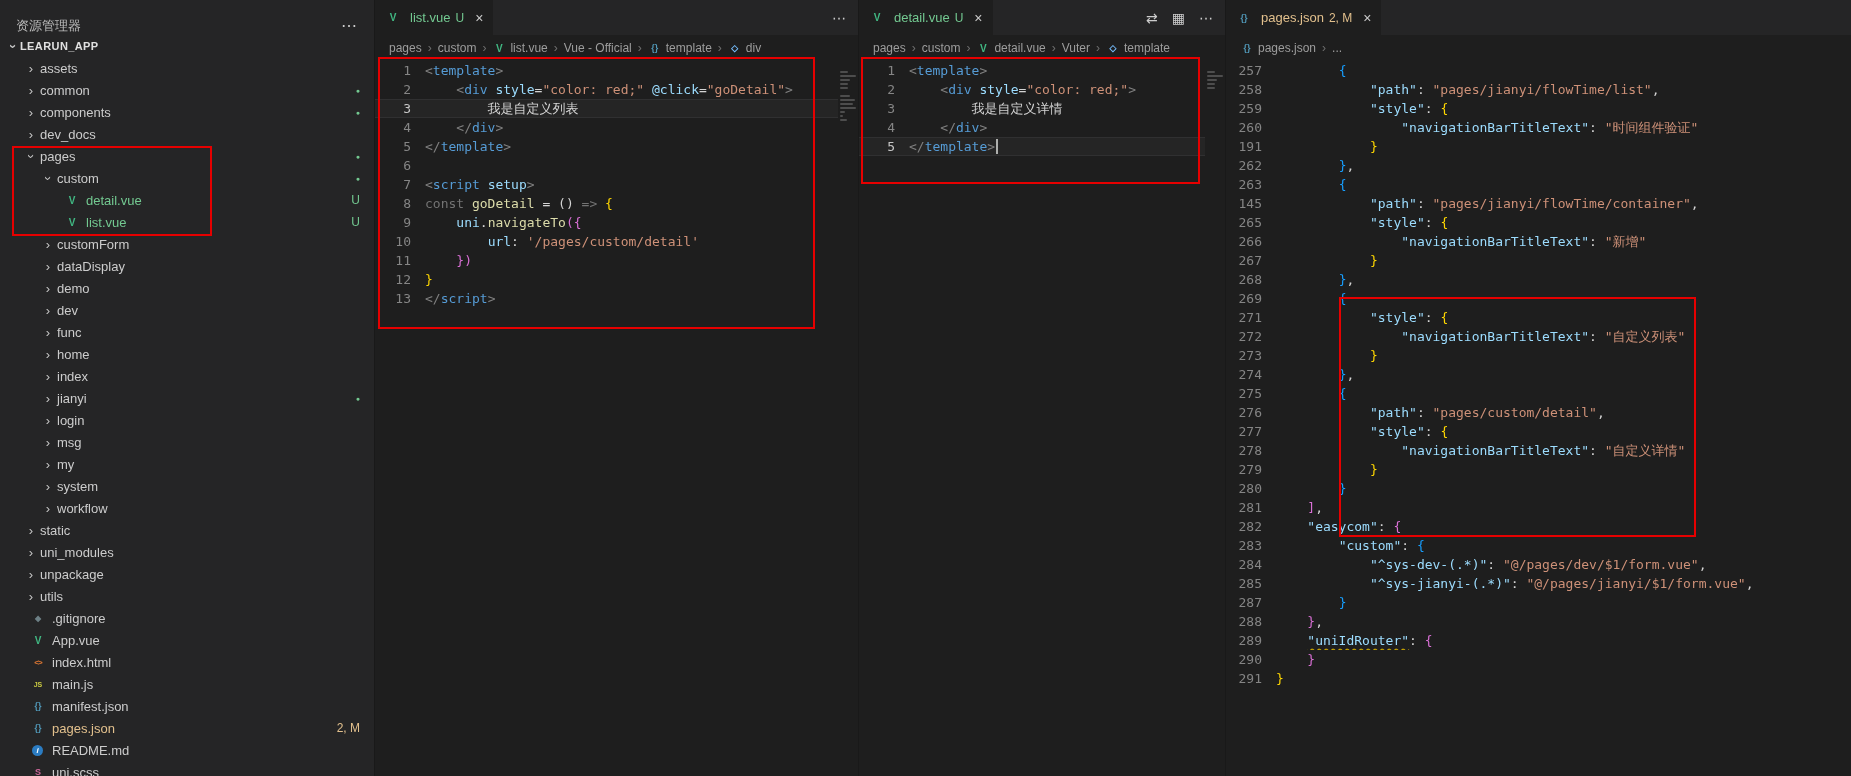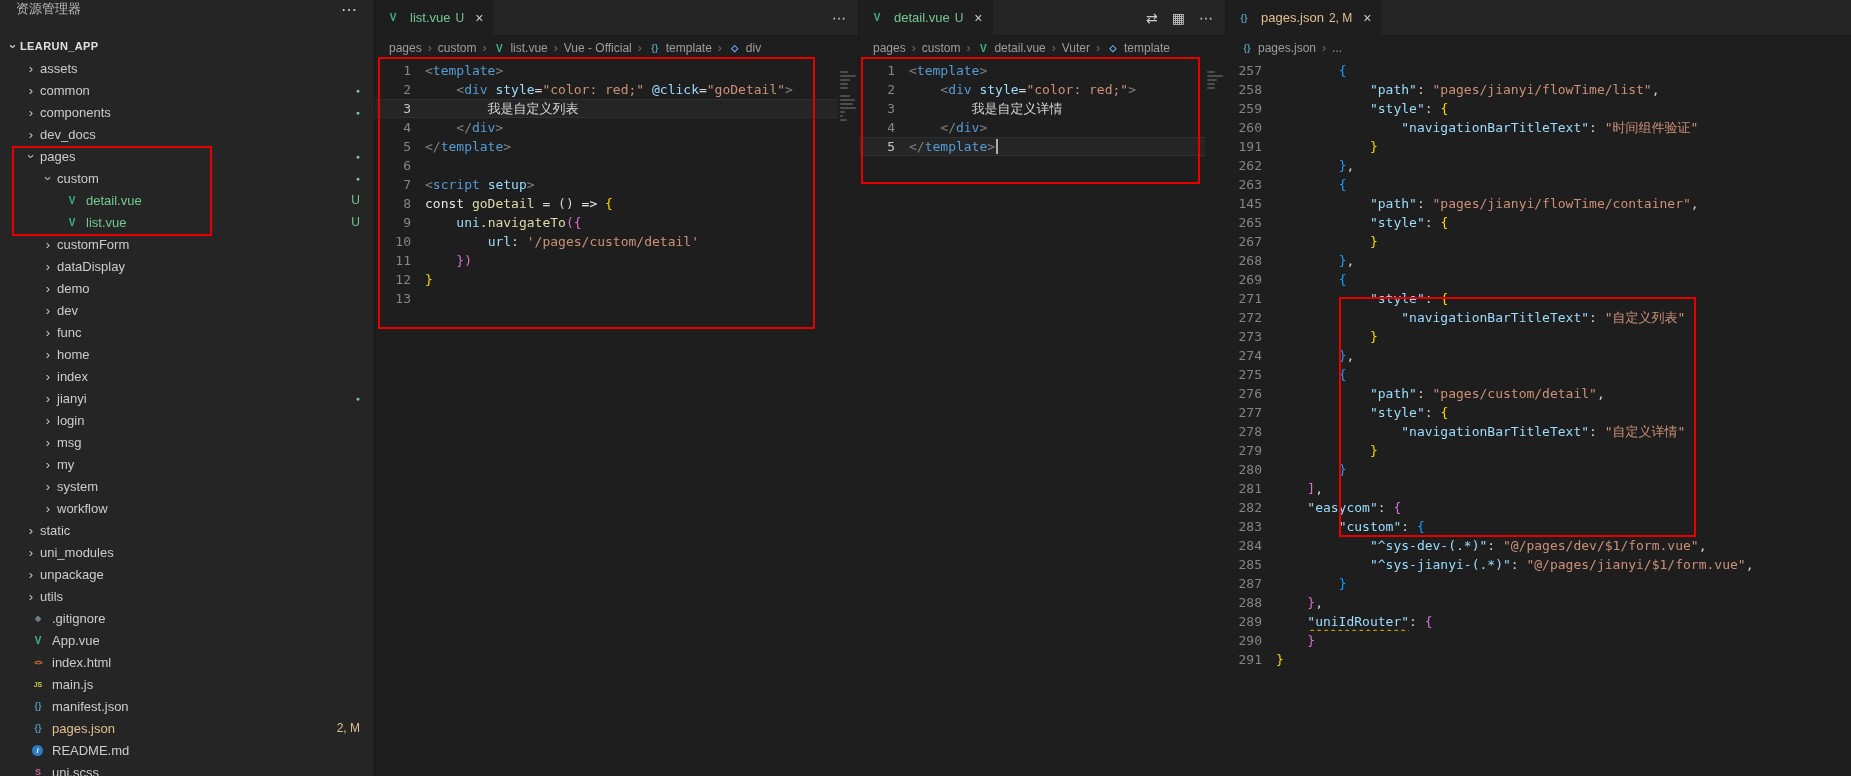--- a/index.html
+++ b/index.html
@@ -2,21 +2,21 @@
 <html><head>
 <meta charset="utf-8">
 <style>
   *{box-sizing:border-box;margin:0;padding:0}
   html,body{width:1851px;height:776px;overflow:hidden}
   body{background:#1e1e1e;font-family:"Liberation Sans",sans-serif;color:#cccccc;position:relative}
   .app{display:flex;width:100%;height:100%}
 
   
   .sidebar{width:374px;flex:none;background:#252526;overflow:hidden}
-  .sb-title{height:35px;display:flex;align-items:flex-start;padding:0 16px;font-size:13px;color:#bbbbbb}
+  .sb-title{height:35px;display:flex;align-items:flex-end;padding:0 16px;font-size:13px;color:#bbbbbb}
   .sb-title .more{margin-left:auto;font-size:16px;color:#cccccc;cursor:pointer;letter-spacing:1px}
   .sb-section{height:22px;display:flex;align-items:center;font-weight:bold;font-size:11px;color:#e0e0e0;padding-left:6px;letter-spacing:.4px}
   .trow{height:22px;display:flex;align-items:center;font-size:13px;color:#cccccc;cursor:pointer;white-space:nowrap}
   .chev{width:14px;flex:none;color:#c5c5c5;font-size:13px;text-align:center;display:inline-block;transform:none}
   .chev.open{transform:rotate(90deg)}
   .ficon{width:16px;height:16px;flex:none;display:inline-flex;align-items:center;justify-content:center;font-weight:bold;margin-right:4px}
   .fi-vue{color:#41b883;font-size:10px}
   .fi-git{color:#6d8086;font-size:8px}
   .fi-html{color:#e37933;font-size:8px;letter-spacing:-1px}
   .fi-js{color:#cbcb41;font-size:7px}
@@ -50,21 +50,21 @@
   .crow .gut{width:50px;flex:none;text-align:right;padding-right:14px;color:#858585}
   .crow.cur{background:rgba(255,255,255,.035);box-shadow:inset 0 1px 0 #303031,inset 0 -1px 0 #303031}
   .crow.cur .gut{color:#c6c6c6}
   .crow.sticky{background:#1e1e1e;box-shadow:0 3px 5px rgba(0,0,0,.5);z-index:3}
   .ctext{flex:1;min-width:0;overflow:hidden}
   .tk-d{color:#d4d4d4}
   .tk-p{color:#808080}
   .tk-tag{color:#569cd6}
   .tk-attr{color:#9cdcfe}
   .tk-s{color:#ce9178}
-  .tk-kw{color:#e5e5e5}
+  .tk-kw{color:#737373}
   .tk-fn{color:#dcdcaa}
   .tk-key{color:#9cdcfe}
   .tk-b1{color:#ffd700}
   .tk-b2{color:#da70d6}
   .tk-b3{color:#179fff}
   .tk-sq{color:#9cdcfe;text-decoration:underline wavy #cca700;text-underline-offset:3px}
   .caret{display:inline-block;width:2px;height:15px;background:#aeafad;vertical-align:text-bottom;margin-left:1px}
   .minimap{width:20px;flex:none;padding-top:8px;padding-left:2px}
   .mm-bar{height:2px;margin:2px 0;background:rgba(200,200,200,.28);border-radius:1px}
 
@@ -263,21 +263,21 @@
             <div class="crow cur"><span class="gut">3</span><span class="ctext"><span class="tk-d">        我是自定义列表</span></span></div>
             <div class="crow"><span class="gut">4</span><span class="ctext"><span class="tk-d">    </span><span class="tk-p">&lt;/</span><span class="tk-tag">div</span><span class="tk-p">&gt;</span></span></div>
             <div class="crow"><span class="gut">5</span><span class="ctext"><span class="tk-p">&lt;/</span><span class="tk-tag">template</span><span class="tk-p">&gt;</span></span></div>
             <div class="crow"><span class="gut">6</span><span class="ctext"></span></div>
             <div class="crow"><span class="gut">7</span><span class="ctext"><span class="tk-p">&lt;</span><span class="tk-tag">script</span><span class="tk-d"> </span><span class="tk-attr">setup</span><span class="tk-p">&gt;</span></span></div>
             <div class="crow"><span class="gut">8</span><span class="ctext"><span class="tk-kw">const</span><span class="tk-d"> </span><span class="tk-fn">goDetail</span><span class="tk-d"> = () </span><span class="tk-kw">=&gt;</span><span class="tk-d"> </span><span class="tk-b1">{</span></span></div>
             <div class="crow"><span class="gut">9</span><span class="ctext"><span class="tk-d">    </span><span class="tk-attr">uni</span><span class="tk-d">.</span><span class="tk-fn">navigateTo</span><span class="tk-b2">({</span></span></div>
             <div class="crow"><span class="gut">10</span><span class="ctext"><span class="tk-d">        </span><span class="tk-attr">url</span><span class="tk-d">: </span><span class="tk-s">'/pages/custom/detail'</span></span></div>
             <div class="crow"><span class="gut">11</span><span class="ctext"><span class="tk-d">    </span><span class="tk-b2">})</span></span></div>
             <div class="crow"><span class="gut">12</span><span class="ctext"><span class="tk-b1">}</span></span></div>
-            <div class="crow"><span class="gut">13</span></div>
+            <div class="crow"><span class="gut">13</span><span class="ctext"><span class="tk-p">&lt;/</span><span class="tk-tag">script</span><span class="tk-p">&gt;</span></span></div>
           </div>
           <div class="minimap">
             <div class="mm-bar" style="width: 7.5px;"></div>
             <div class="mm-bar" style="width: 16px;"></div>
             <div class="mm-bar" style="width: 10.25px;"></div>
             <div class="mm-bar" style="width: 7.5px;"></div>
             <div class="mm-bar" style="width: 8.05px;"></div>
             <div class="mm-bar" style="width: 2px; background: transparent;"></div>
             <div class="mm-bar" style="width: 9.7px;"></div>
             <div class="mm-bar" style="width: 15.2px;"></div>
@@ -353,20 +353,21 @@
           <div class="codearea">
             <div class="crow"><span class="gut">257</span><span class="ctext"><span class="tk-d">        </span><span class="tk-b3">{</span></span></div>
             <div class="crow"><span class="gut">258</span><span class="ctext"><span class="tk-d">            </span><span class="tk-key">"path"</span><span class="tk-d">: </span><span class="tk-s">"pages/jianyi/flowTime/list"</span><span class="tk-d">,</span></span></div>
             <div class="crow"><span class="gut">259</span><span class="ctext"><span class="tk-d">            </span><span class="tk-key">"style"</span><span class="tk-d">: </span><span class="tk-b1">{</span></span></div>
             <div class="crow"><span class="gut">260</span><span class="ctext"><span class="tk-d">                </span><span class="tk-key">"navigationBarTitleText"</span><span class="tk-d">: </span><span class="tk-s">"时间组件验证"</span></span></div>
             <div class="crow"><span class="gut">191</span><span class="ctext"><span class="tk-d">            </span><span class="tk-b1">}</span></span></div>
             <div class="crow"><span class="gut">262</span><span class="ctext"><span class="tk-d">        </span><span class="tk-b3">}</span><span class="tk-d">,</span></span></div>
             <div class="crow"><span class="gut">263</span><span class="ctext"><span class="tk-d">        </span><span class="tk-b3">{</span></span></div>
             <div class="crow"><span class="gut">145</span><span class="ctext"><span class="tk-d">            </span><span class="tk-key">"path"</span><span class="tk-d">: </span><span class="tk-s">"pages/jianyi/flowTime/container"</span><span class="tk-d">,</span></span></div>
             <div class="crow"><span class="gut">265</span><span class="ctext"><span class="tk-d">            </span><span class="tk-key">"style"</span><span class="tk-d">: </span><span class="tk-b1">{</span></span></div>
+            <div class="crow"><span class="gut">266</span><span class="ctext"><span class="tk-d">                </span><span class="tk-key">"navigationBarTitleText"</span><span class="tk-d">: </span><span class="tk-s">"新增"</span></span></div>
             <div class="crow"><span class="gut">267</span><span class="ctext"><span class="tk-d">            </span><span class="tk-b1">}</span></span></div>
             <div class="crow"><span class="gut">268</span><span class="ctext"><span class="tk-d">        </span><span class="tk-b3">}</span><span class="tk-d">,</span></span></div>
             <div class="crow"><span class="gut">269</span><span class="ctext"><span class="tk-d">        </span><span class="tk-b3">{</span></span></div>
             <div class="crow"><span class="gut">271</span><span class="ctext"><span class="tk-d">            </span><span class="tk-key">"style"</span><span class="tk-d">: </span><span class="tk-b1">{</span></span></div>
             <div class="crow"><span class="gut">272</span><span class="ctext"><span class="tk-d">                </span><span class="tk-key">"navigationBarTitleText"</span><span class="tk-d">: </span><span class="tk-s">"自定义列表"</span></span></div>
             <div class="crow"><span class="gut">273</span><span class="ctext"><span class="tk-d">            </span><span class="tk-b1">}</span></span></div>
             <div class="crow"><span class="gut">274</span><span class="ctext"><span class="tk-d">        </span><span class="tk-b3">}</span><span class="tk-d">,</span></span></div>
             <div class="crow"><span class="gut">275</span><span class="ctext"><span class="tk-d">        </span><span class="tk-b3">{</span></span></div>
             <div class="crow"><span class="gut">276</span><span class="ctext"><span class="tk-d">            </span><span class="tk-key">"path"</span><span class="tk-d">: </span><span class="tk-s">"pages/custom/detail"</span><span class="tk-d">,</span></span></div>
             <div class="crow"><span class="gut">277</span><span class="ctext"><span class="tk-d">            </span><span class="tk-key">"style"</span><span class="tk-d">: </span><span class="tk-b1">{</span></span></div>

